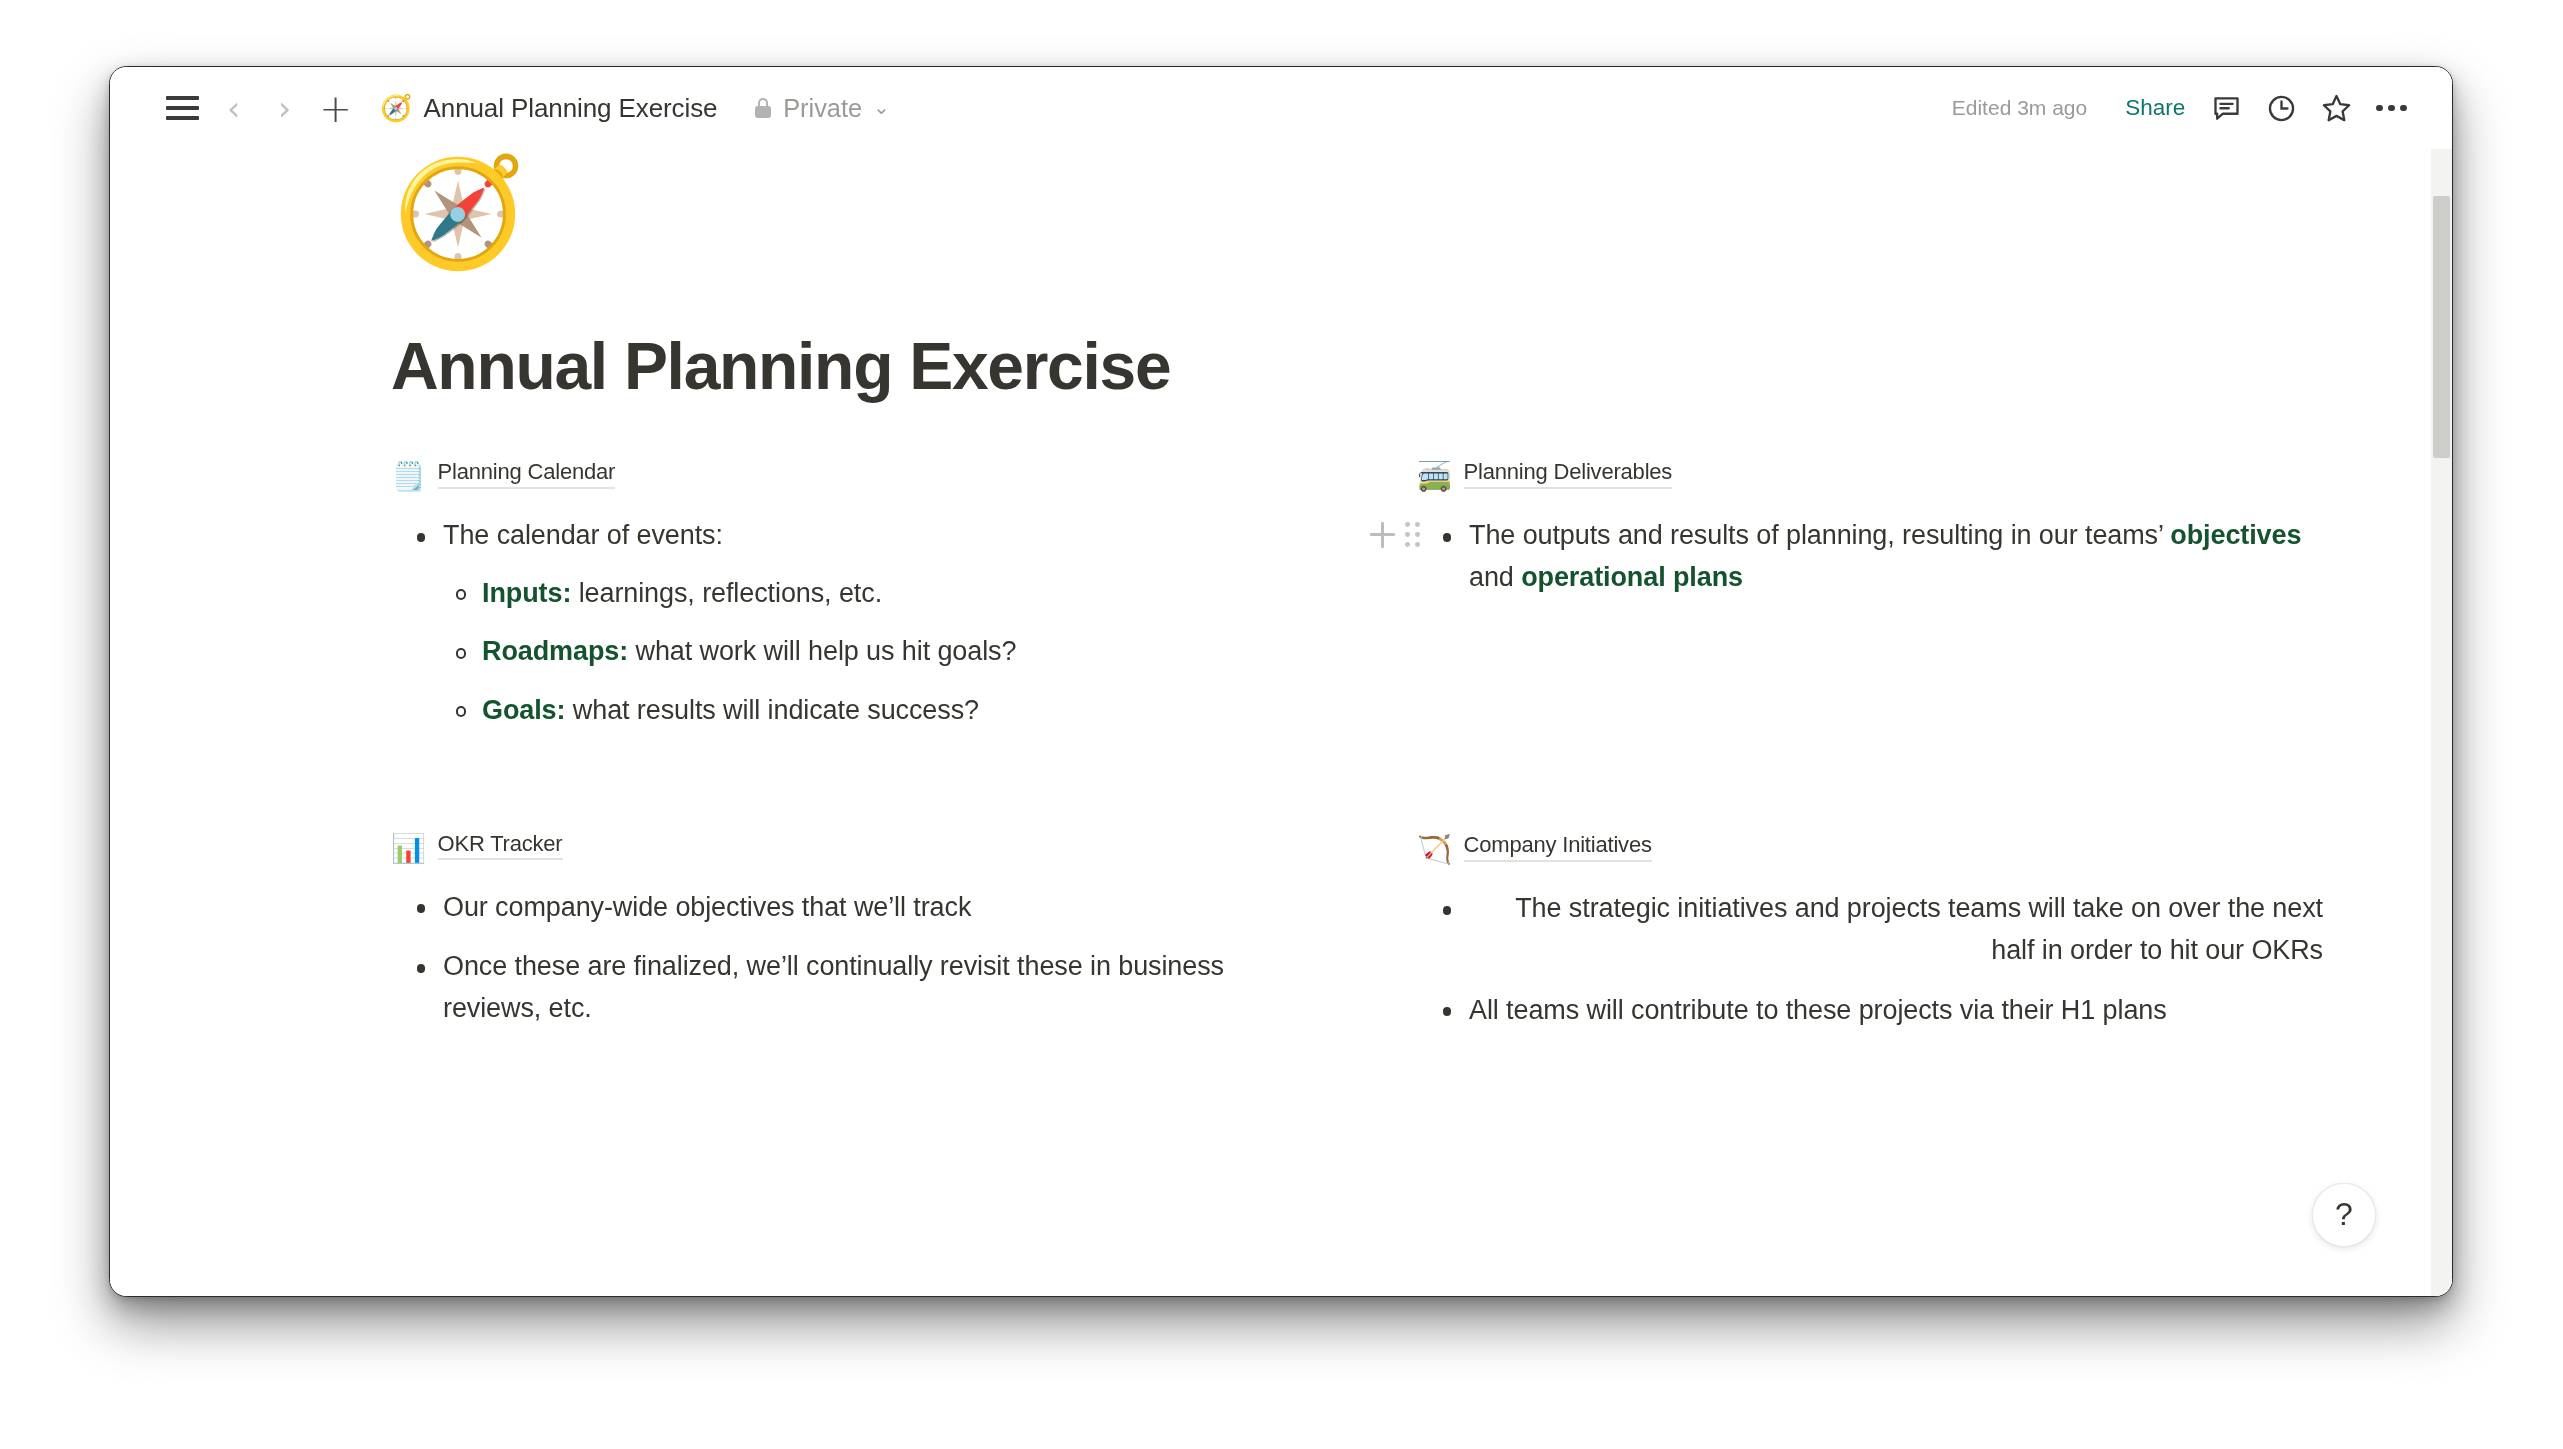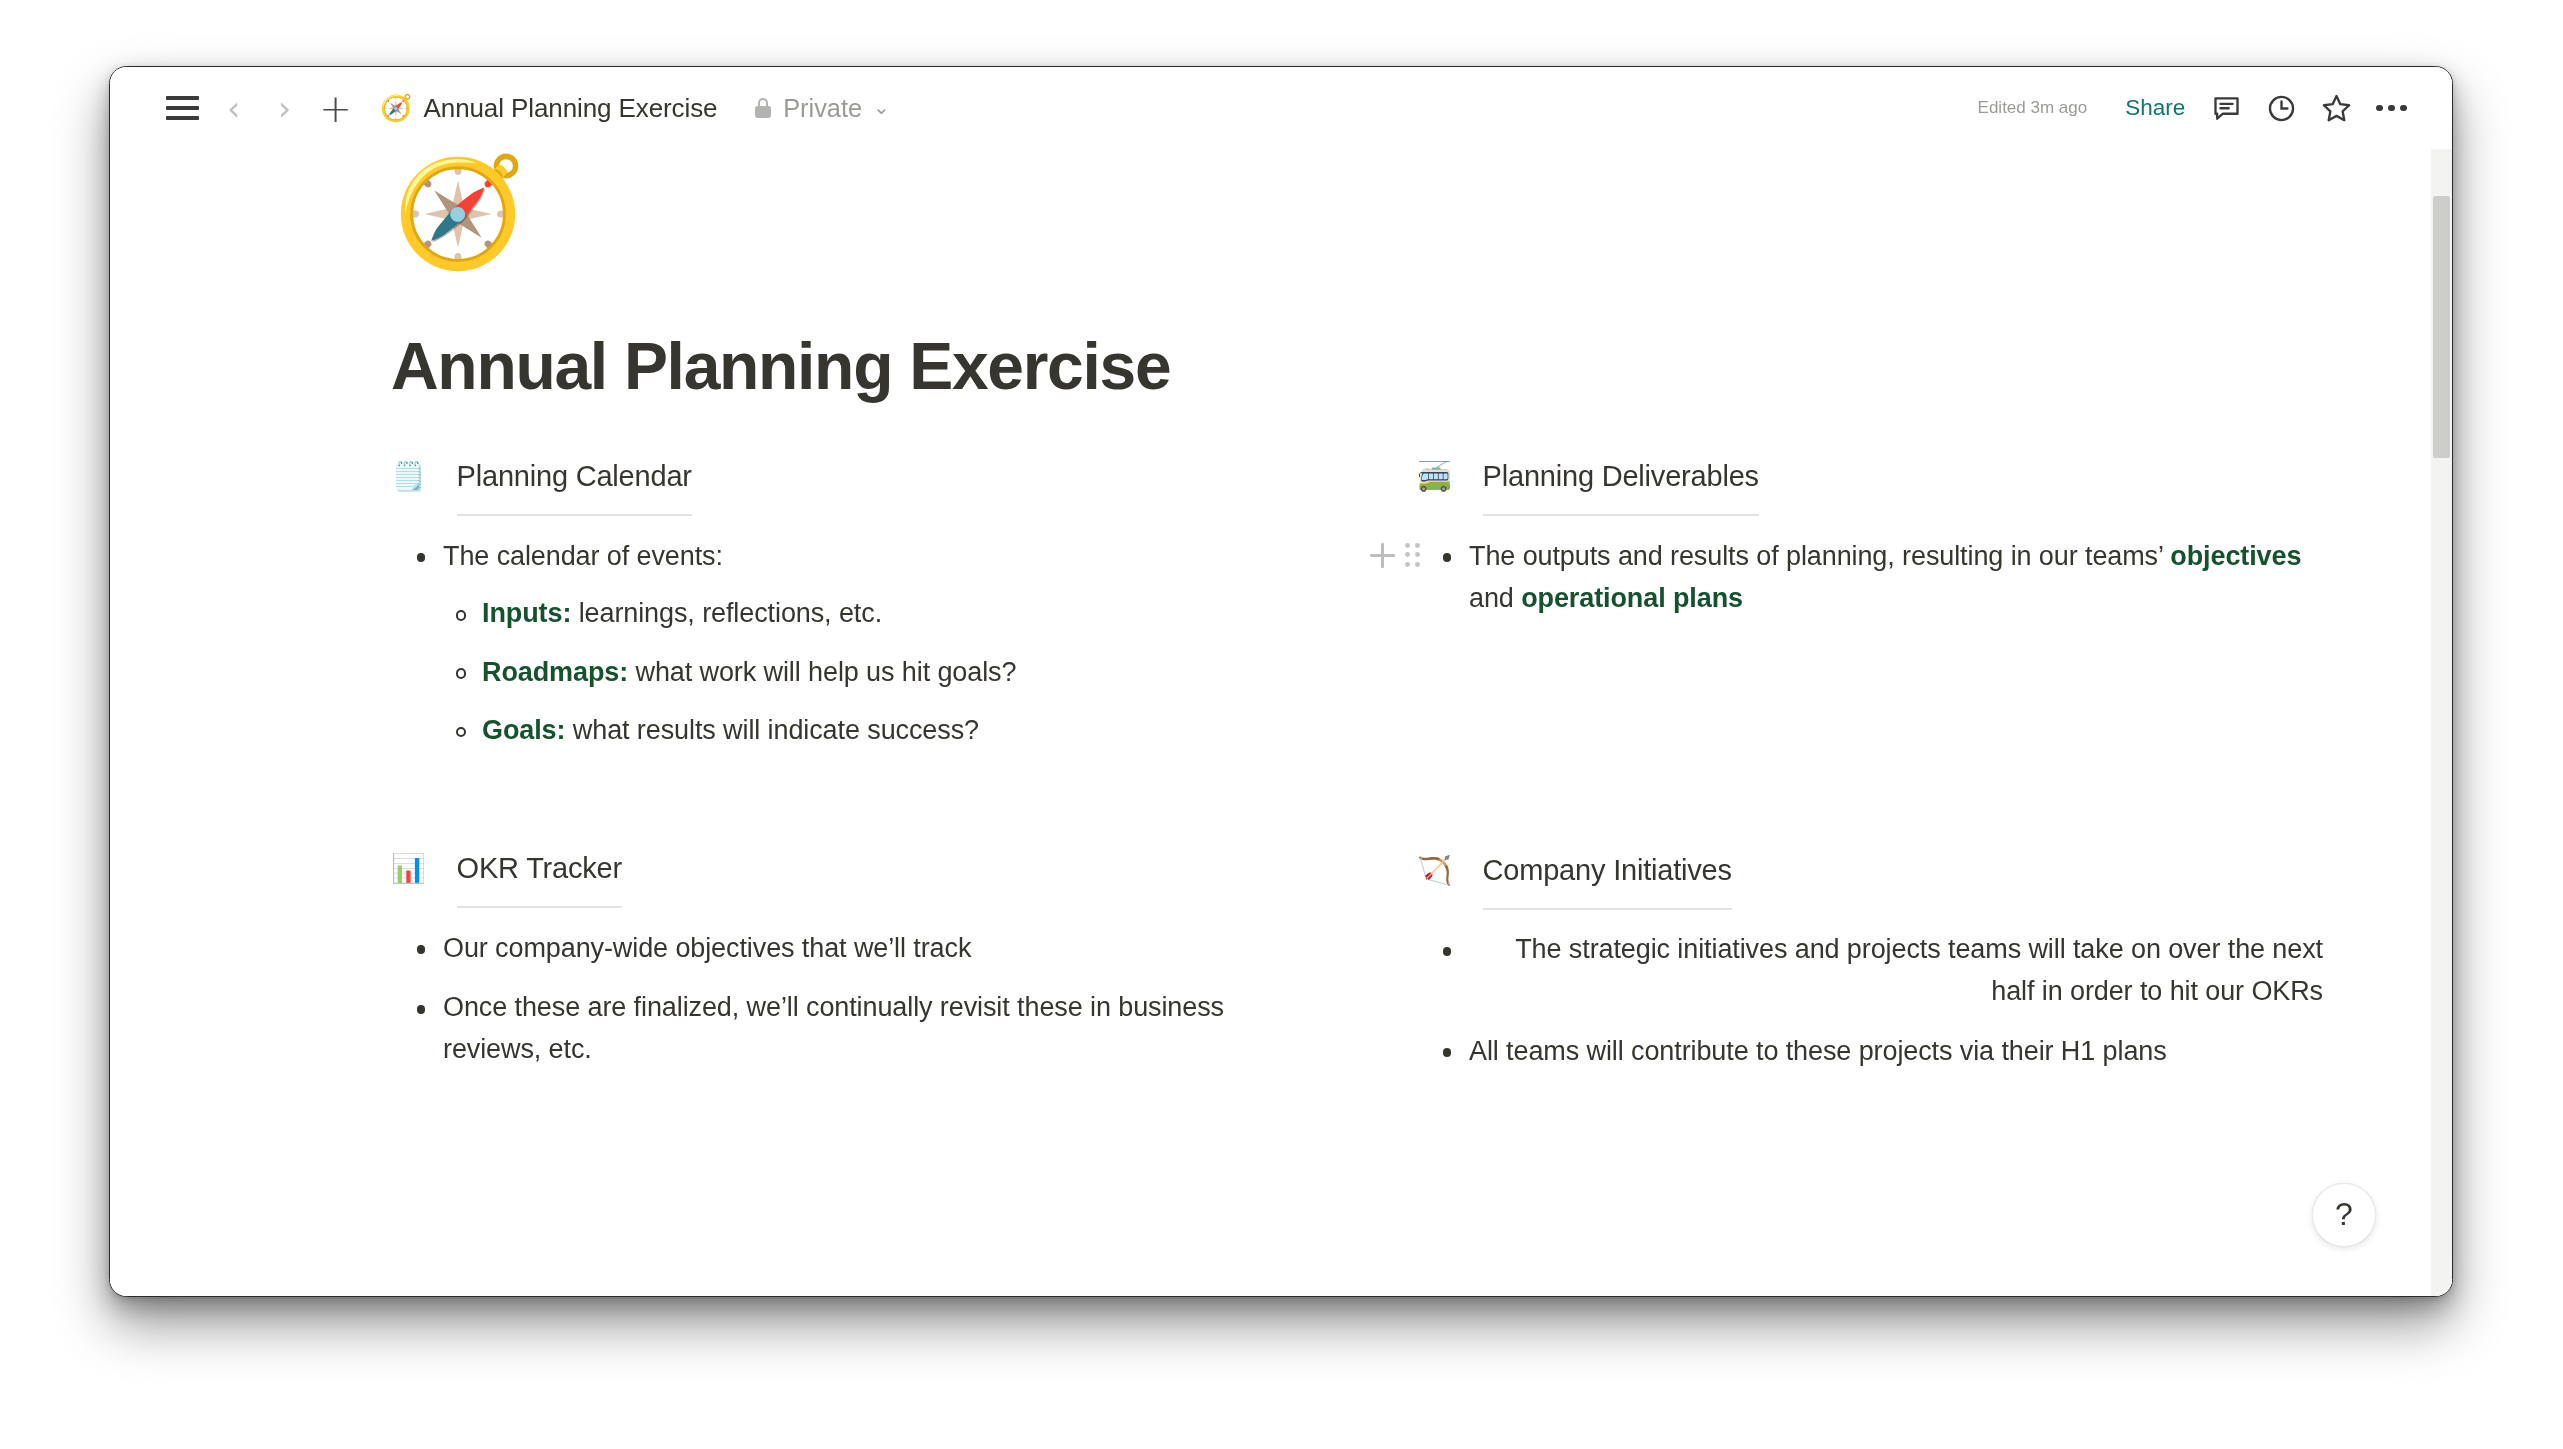--- a/index.html
+++ b/index.html
@@ -172,21 +172,21 @@
   }
 
   .topbar-right {
     margin-left: auto;
     display: flex;
     align-items: center;
     gap: 0;
   }
 
   .edited-label {
-    font-size: 17px;
+    font-size: 21px;
     color: #9b9a97;
     white-space: nowrap;
     padding: 6.8px 12.7px;
     border-radius: 4.9px;
     cursor: pointer;
     text-align: right;
   }
 
   .share-label {
     font-size: 22.5px;
@@ -279,28 +279,27 @@
     margin-bottom: 19.5px;
   }
 
   .sec-emoji {
     font-size: 28px;
     line-height: 1.35;
     flex-shrink: 0;
   }
 
   .sec-title {
-    font-size: 29px;
+    font-size: 22px;
     color: #37352f;
     border-bottom: 2px solid #e3e2e0;
-    padding-bottom: 20px;
+    padding-bottom: 1px;
     line-height: 1.25;
     cursor: pointer;
     letter-spacing: -0.2px;
-    margin-left: 19px;
   }
 
   ul.blist {
     list-style: none;
     margin: 12px;
     padding: 0;
   }
 
   ul.blist > li {
     position: relative;

